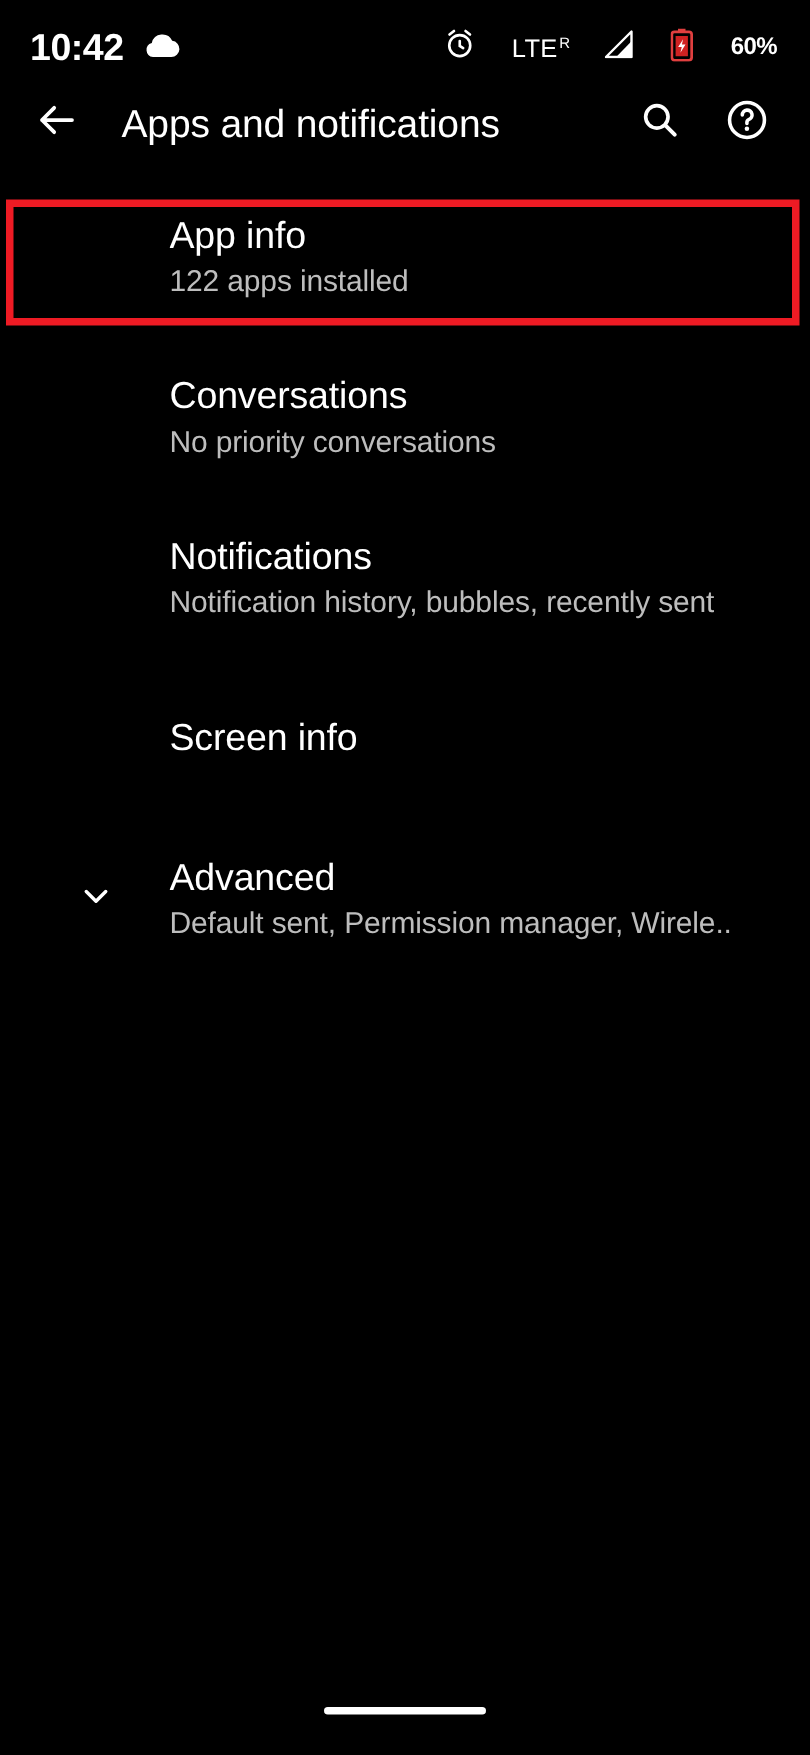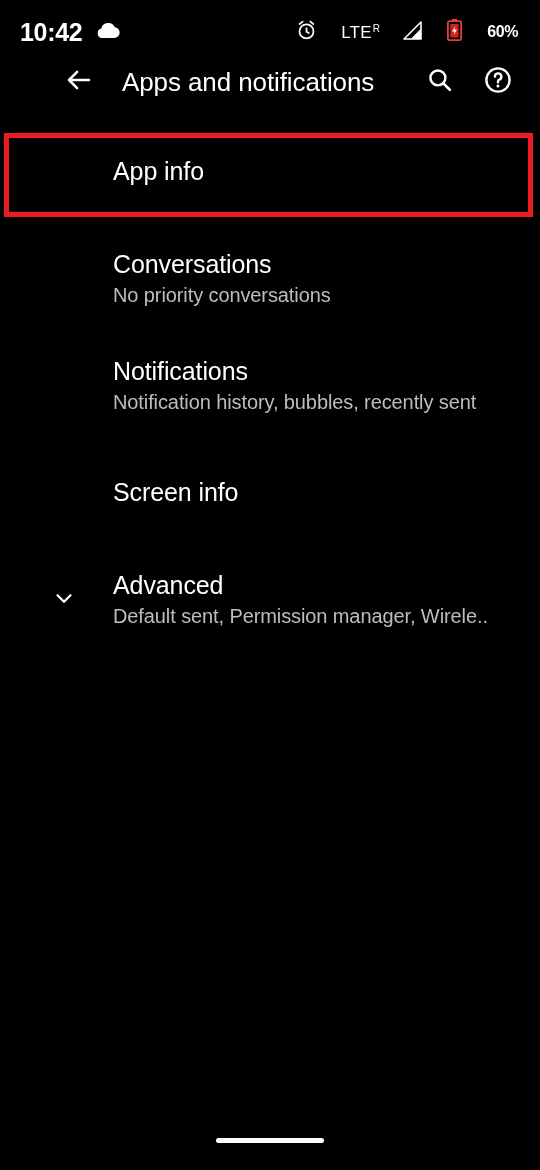--- a/index.html
+++ b/index.html
@@ -33,21 +33,21 @@
     font-size:10px; position:relative; top:-6px; left:1px; font-weight:500;
   }
   .battery-pct{
     color:#fff; font-size:16px; font-weight:600; line-height:1;
     letter-spacing:-0.4px; margin-left:1px;
   }
 
   
   .app-bar{
     position:absolute; top:46px; left:0; width:540px; height:72px;
-    display:flex; align-items:center;padding-left:41px;
+    display:flex; align-items:center;
   }
   .back-btn{
     width:56px; height:56px; margin-left:10px;
     display:flex; align-items:center; justify-content:center;
     cursor:pointer;
   }
   .app-title{
     color:#fff; font-size:26px; font-weight:400;
     margin-left:15px; letter-spacing:-0.1px; white-space:nowrap;
   }
@@ -174,20 +174,21 @@
     </div>
   </div>
 </div>
 
 <div class="settings-list">
 
   <div class="list-row">
     <div class="row-spacer"></div>
     <div class="row-texts">
       <div class="row-title">App info</div>
+      <div class="row-summary">122 apps installed</div>
     </div>
   </div>
 
   <div class="list-row">
     <div class="row-spacer"></div>
     <div class="row-texts">
       <div class="row-title">Conversations</div>
       <div class="row-summary">No priority conversations</div>
     </div>
   </div>

